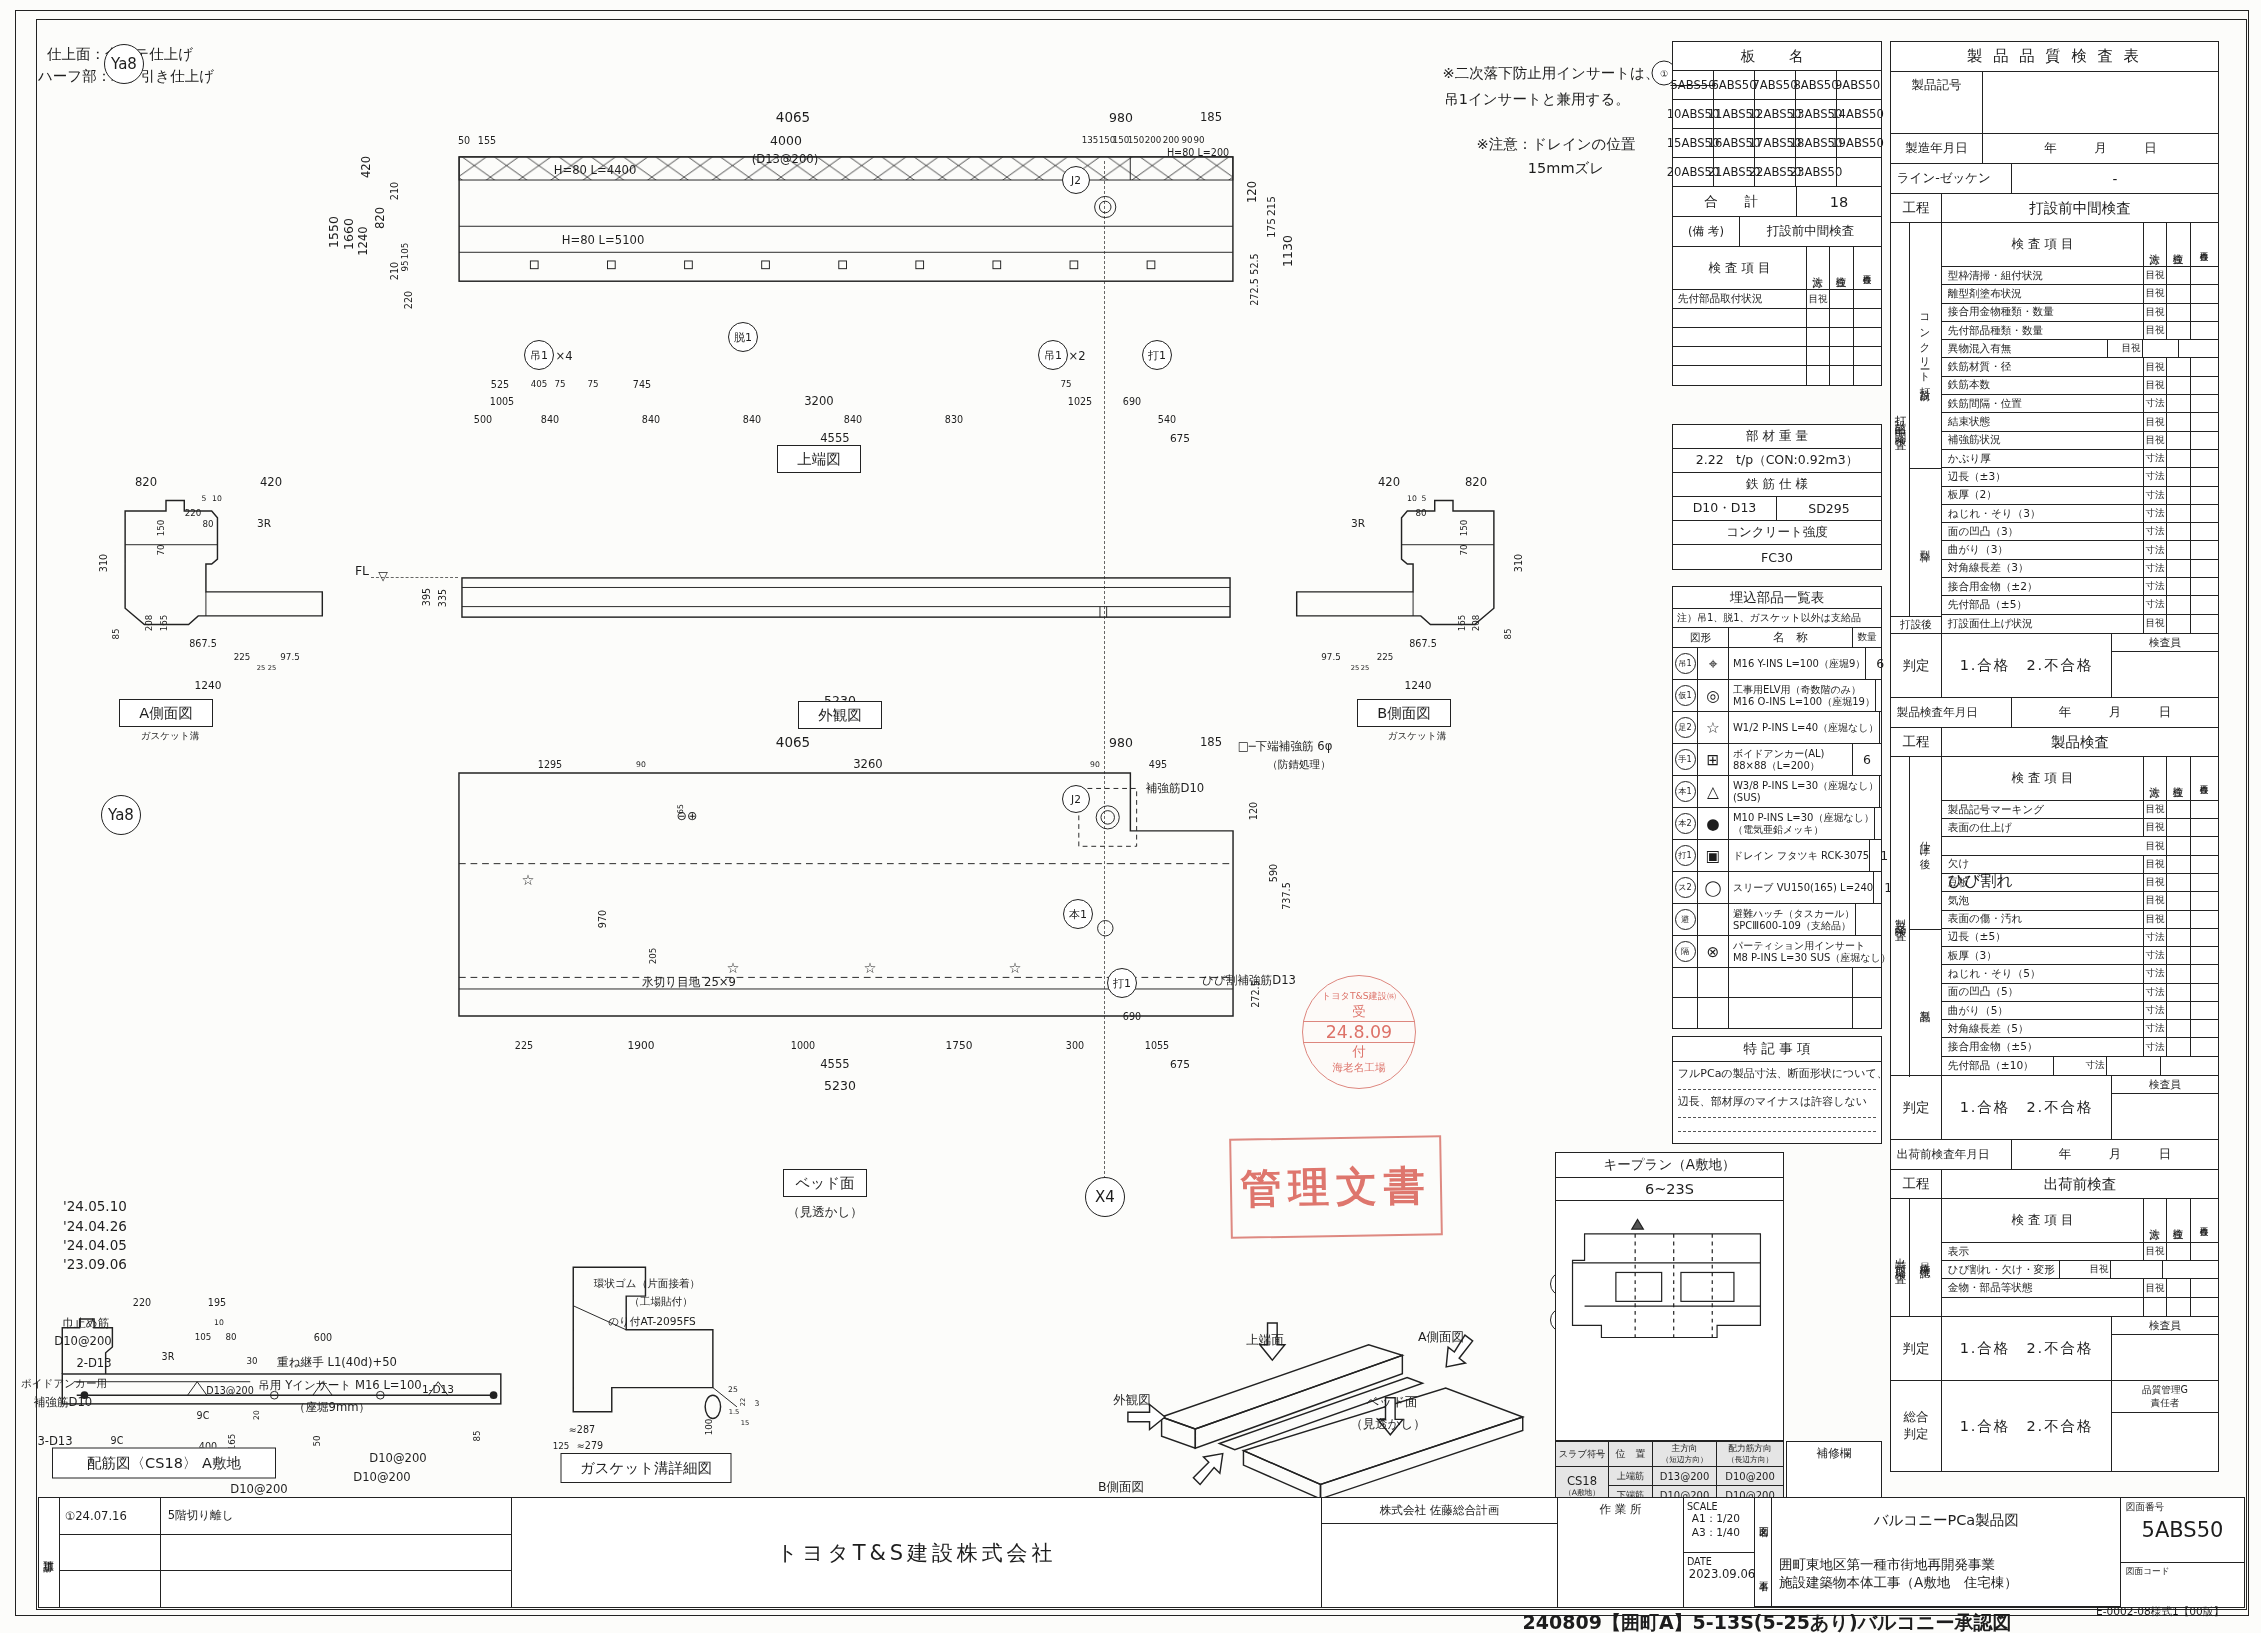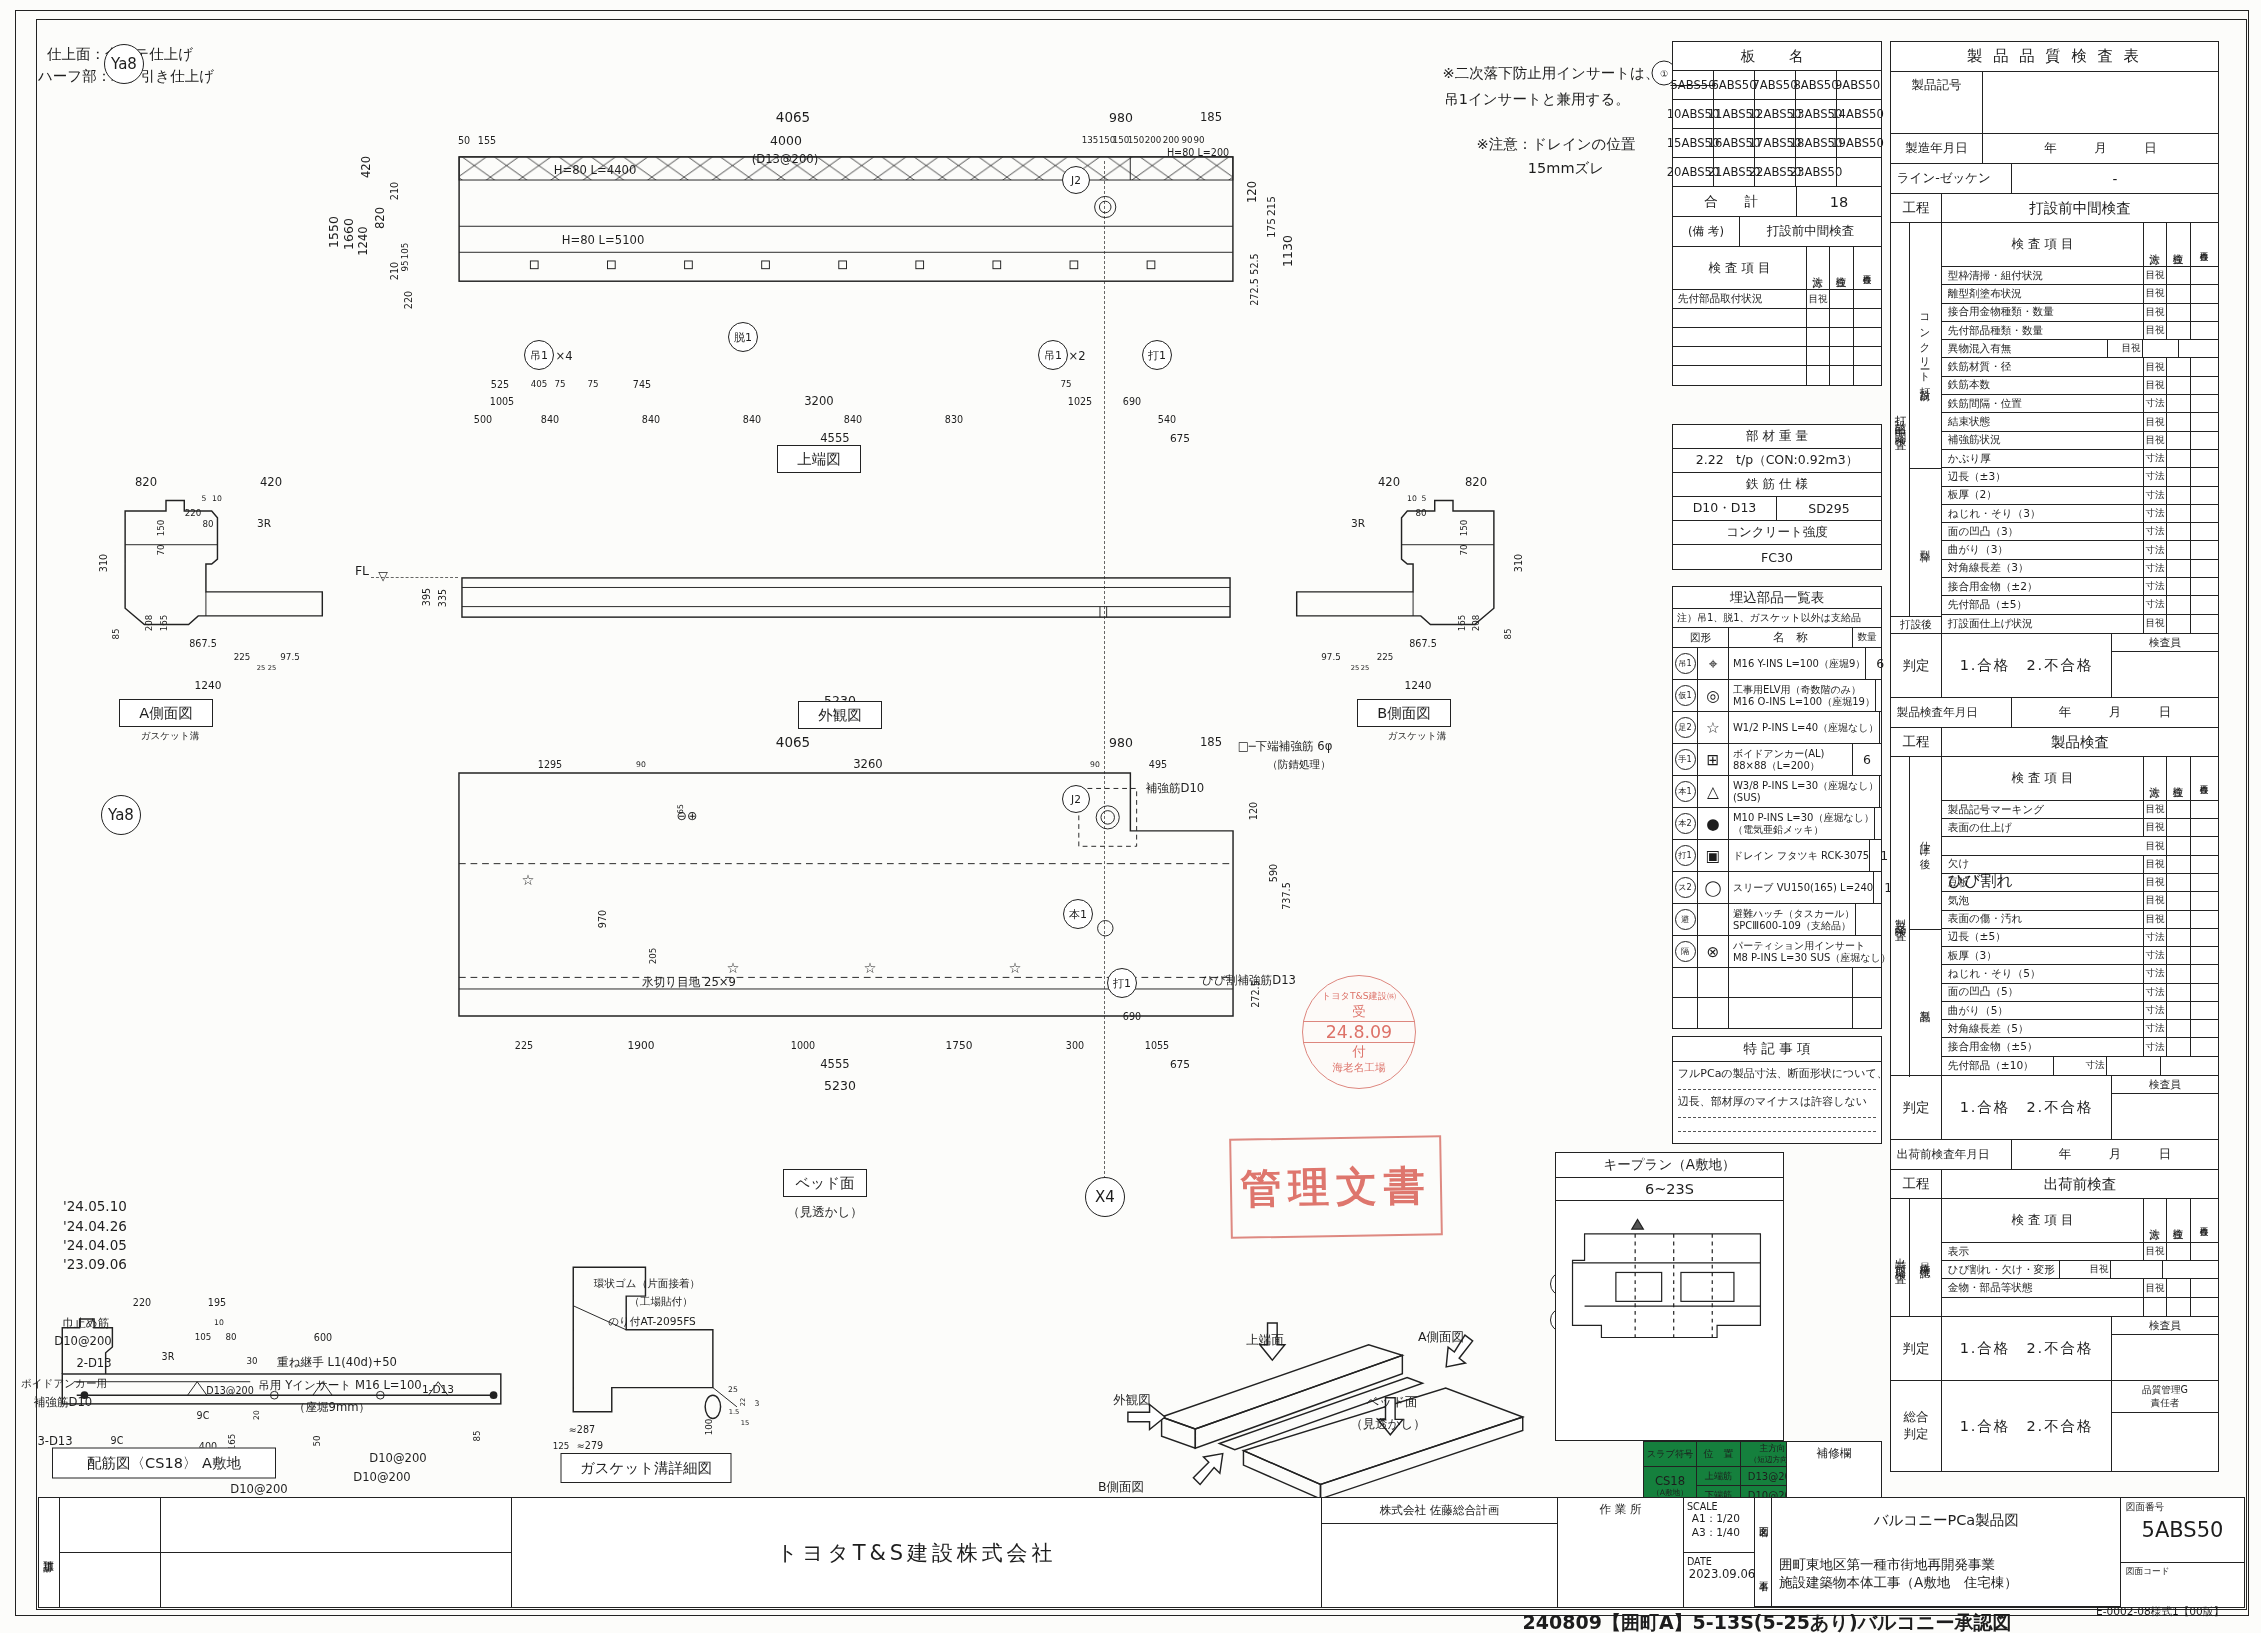--- a/index.html
+++ b/index.html
@@ -628,21 +628,21 @@
           <line x1="30" y1="120" x2="420" y2="120"></line>
           <line x1="55" y1="210" x2="420" y2="210"></line>
           <rect x="120" y="140" width="95" height="60"></rect>
           <rect x="255" y="140" width="110" height="60"></rect>
           <line x1="160" y1="60" x2="160" y2="275" stroke-dasharray="8 8"></line>
           <line x1="240" y1="60" x2="240" y2="275" stroke-dasharray="8 8"></line>
           <line x1="320" y1="60" x2="320" y2="275" stroke-dasharray="8 8"></line>
           <path d="M165,30 l12,20 h-24 z" fill="#555"></path>
         </g>
       </svg>
-      <div style="position: absolute; left: 1643px; top: 1441px; width: 229px; border: 1.4px solid rgb(34, 34, 34); background: #15803d; box-sizing: border-box;">
+      <div style="position: absolute; left: 1555px; top: 1441px; width: 229px; border: 1.4px solid rgb(34, 34, 34); background: #e5e5e5; box-sizing: border-box;">
         <div style="display: flex; height: 25px; border-bottom: 1px solid rgb(34, 34, 34); box-sizing: border-box;">
           <div style="box-sizing: border-box; display: flex; align-items: center; justify-content: center; font-size: 9.2px; width: 53px; flex: 0 0 auto; border-right: 1px solid rgb(34, 34, 34);">スラブ符号</div>
           <div style="box-sizing: border-box; display: flex; align-items: center; justify-content: center; font-size: 10px; width: 44px; flex: 0 0 auto; border-right: 1px solid rgb(34, 34, 34);">位　置</div>
           <div style="box-sizing: border-box; display: flex; align-items: center; justify-content: center; font-size: 8.2px; width: 64px; flex: 0 0 auto; border-right: 1px solid rgb(34, 34, 34); flex-direction: column;">
             <div style="font-size: 8.7px;">主方向</div>
             <div style="font-size: 7.7px;">（短辺方向）</div>
           </div>
           <div style="box-sizing: border-box; display: flex; align-items: center; justify-content: center; font-size: 8.2px; flex: 1 1 0%; flex-direction: column; border-right: none;">
             <div style="font-size: 8.7px;">配力筋方向</div>
             <div style="font-size: 7.7px;">（長辺方向）</div>
@@ -1028,20 +1028,24 @@
 責任者</div>
             <div style="flex: 1 1 0%;"></div>
           </div>
         </div>
       </div>
       <div style="position: absolute; left: 38px; top: 1497px; width: 2207px; height: 111px; border: 1.4px solid rgb(34, 34, 34); background: rgb(255, 255, 255); box-sizing: border-box; display: flex;">
         <div style="width: 473px; flex: 0 0 auto; border-right: 1px solid rgb(34, 34, 34); box-sizing: border-box; display: flex;">
           <div style="width: 21px; flex: 0 0 auto; border-right: 1px solid rgb(34, 34, 34); display: flex; align-items: center; justify-content: center; writing-mode: vertical-rl; text-orientation: upright; font-size: 10.6px; box-sizing: border-box;">訂正事項</div>
           <div style="flex: 1 1 0%; display: flex; flex-direction: column;">
             <div style="display: flex; flex: 1 1 0%; border-bottom: 1px solid rgb(34, 34, 34); box-sizing: border-box;">
+              <div style="width: 101px; flex: 0 0 auto; border-right: 1px solid rgb(34, 34, 34); display: flex; align-items: center; padding-left: 4.8px; font-size: 11.6px; box-sizing: border-box;">①24.07.16</div>
+              <div style="flex: 1 1 0%; display: flex; align-items: center; padding-left: 6.7px; font-size: 11.6px;">5階切り離し</div>
+            </div>
+            <div style="display: flex; flex: 1 1 0%; border-bottom: 1px solid rgb(34, 34, 34); box-sizing: border-box;">
               <div style="width: 101px; flex: 0 0 auto; border-right: 1px solid rgb(34, 34, 34); display: flex; align-items: center; padding-left: 4.8px; font-size: 11.6px; box-sizing: border-box;"></div>
               <div style="flex: 1 1 0%; display: flex; align-items: center; padding-left: 6.7px; font-size: 11.6px;"></div>
             </div>
             <div style="display: flex; flex: 1 1 0%; box-sizing: border-box;">
               <div style="width: 101px; flex: 0 0 auto; border-right: 1px solid rgb(34, 34, 34); display: flex; align-items: center; padding-left: 4.8px; font-size: 11.6px; box-sizing: border-box;"></div>
               <div style="flex: 1 1 0%; display: flex; align-items: center; padding-left: 6.7px; font-size: 11.6px;"></div>
             </div>
           </div>
         </div>
         <div style="width: 810px; flex: 0 0 auto; border-right: 1px solid rgb(34, 34, 34); box-sizing: border-box; display: flex; align-items: center; justify-content: center;">

